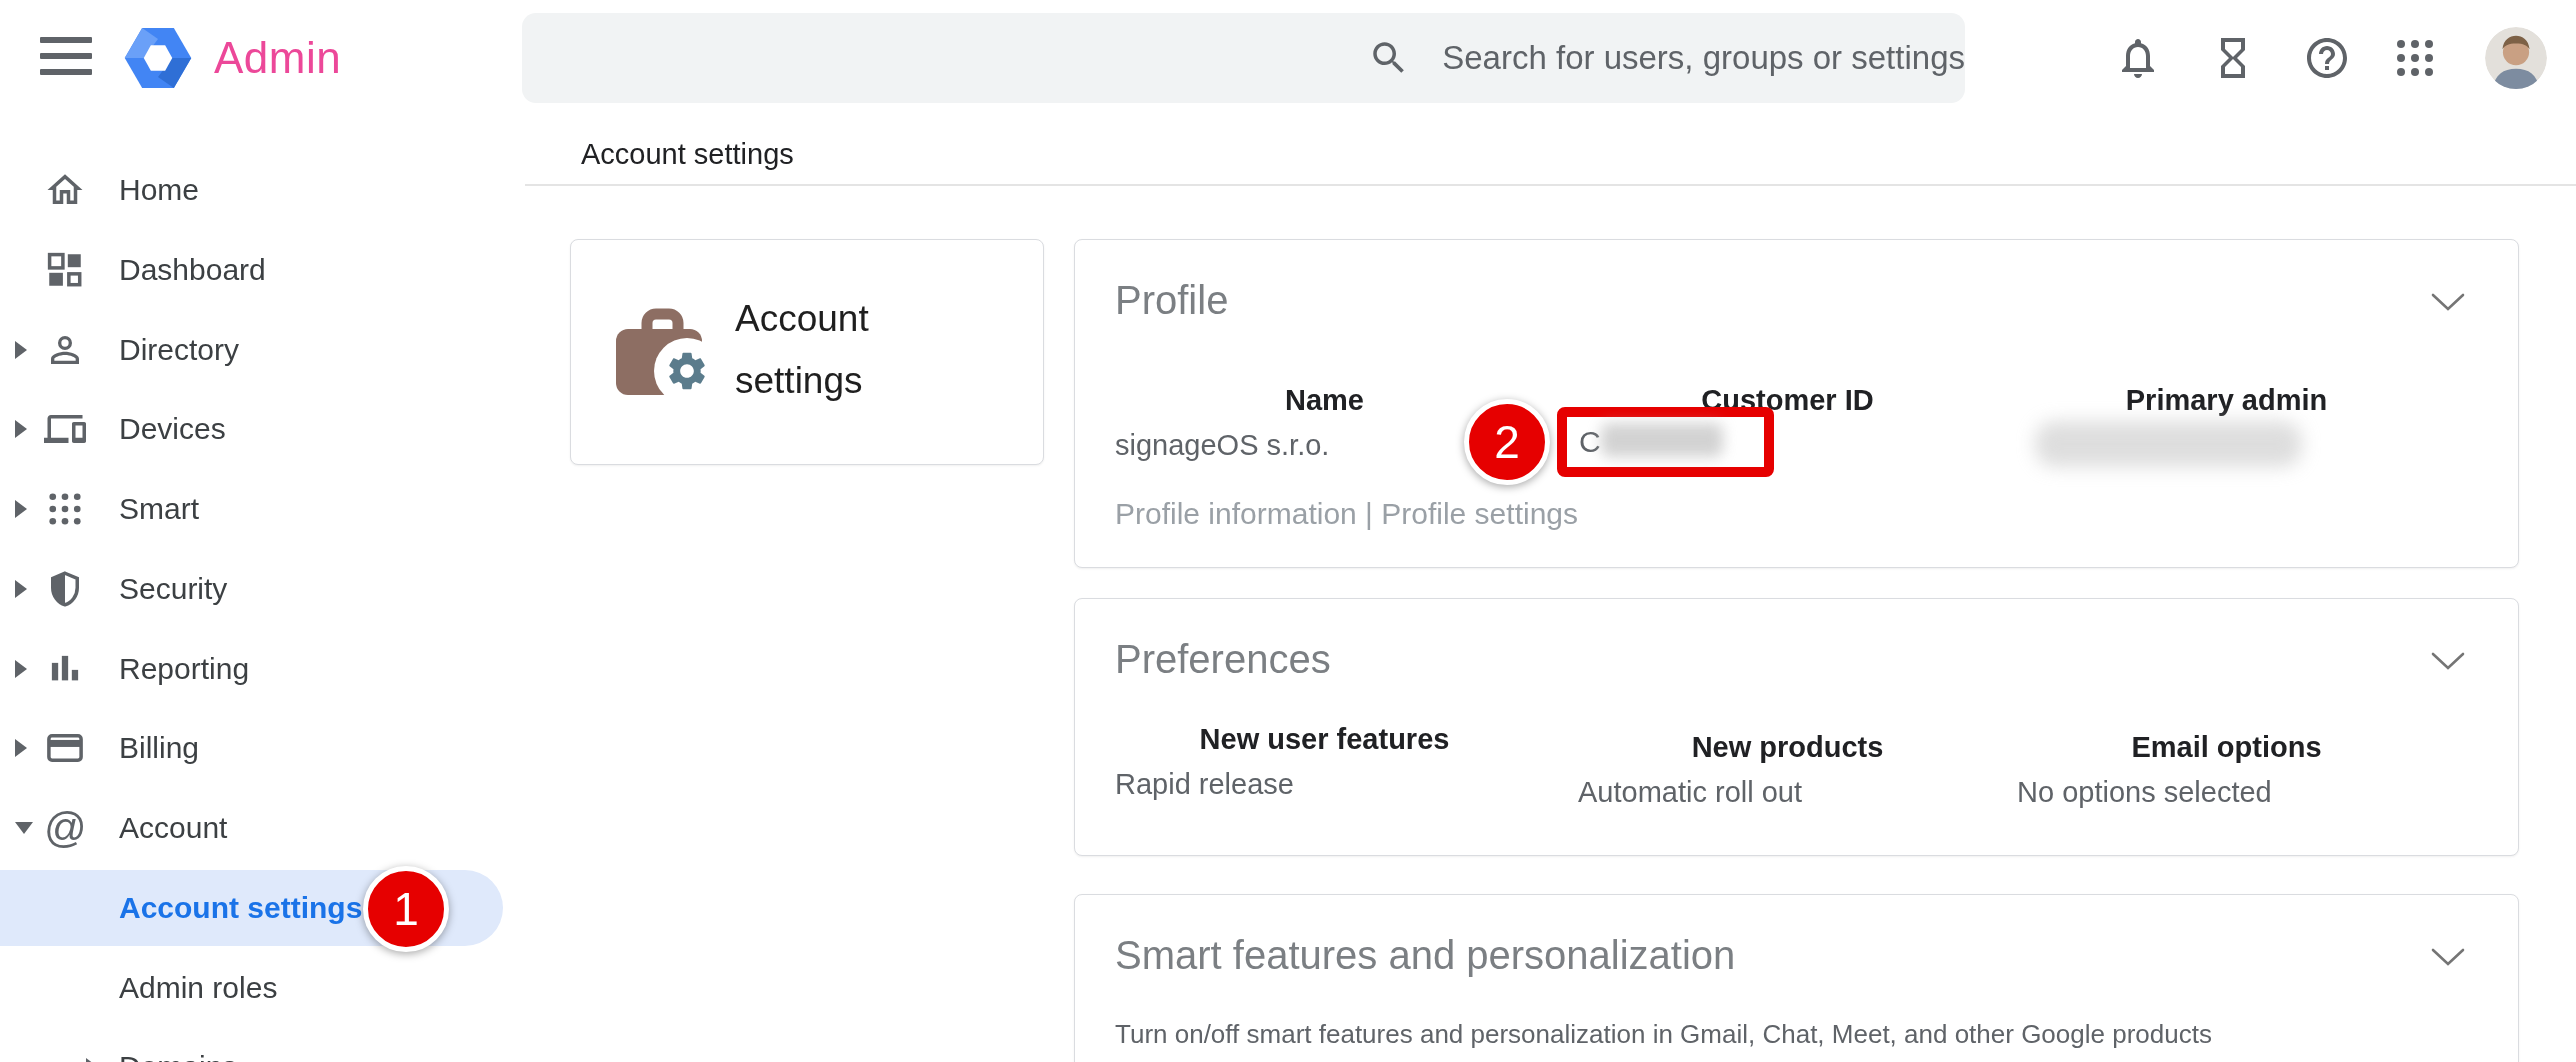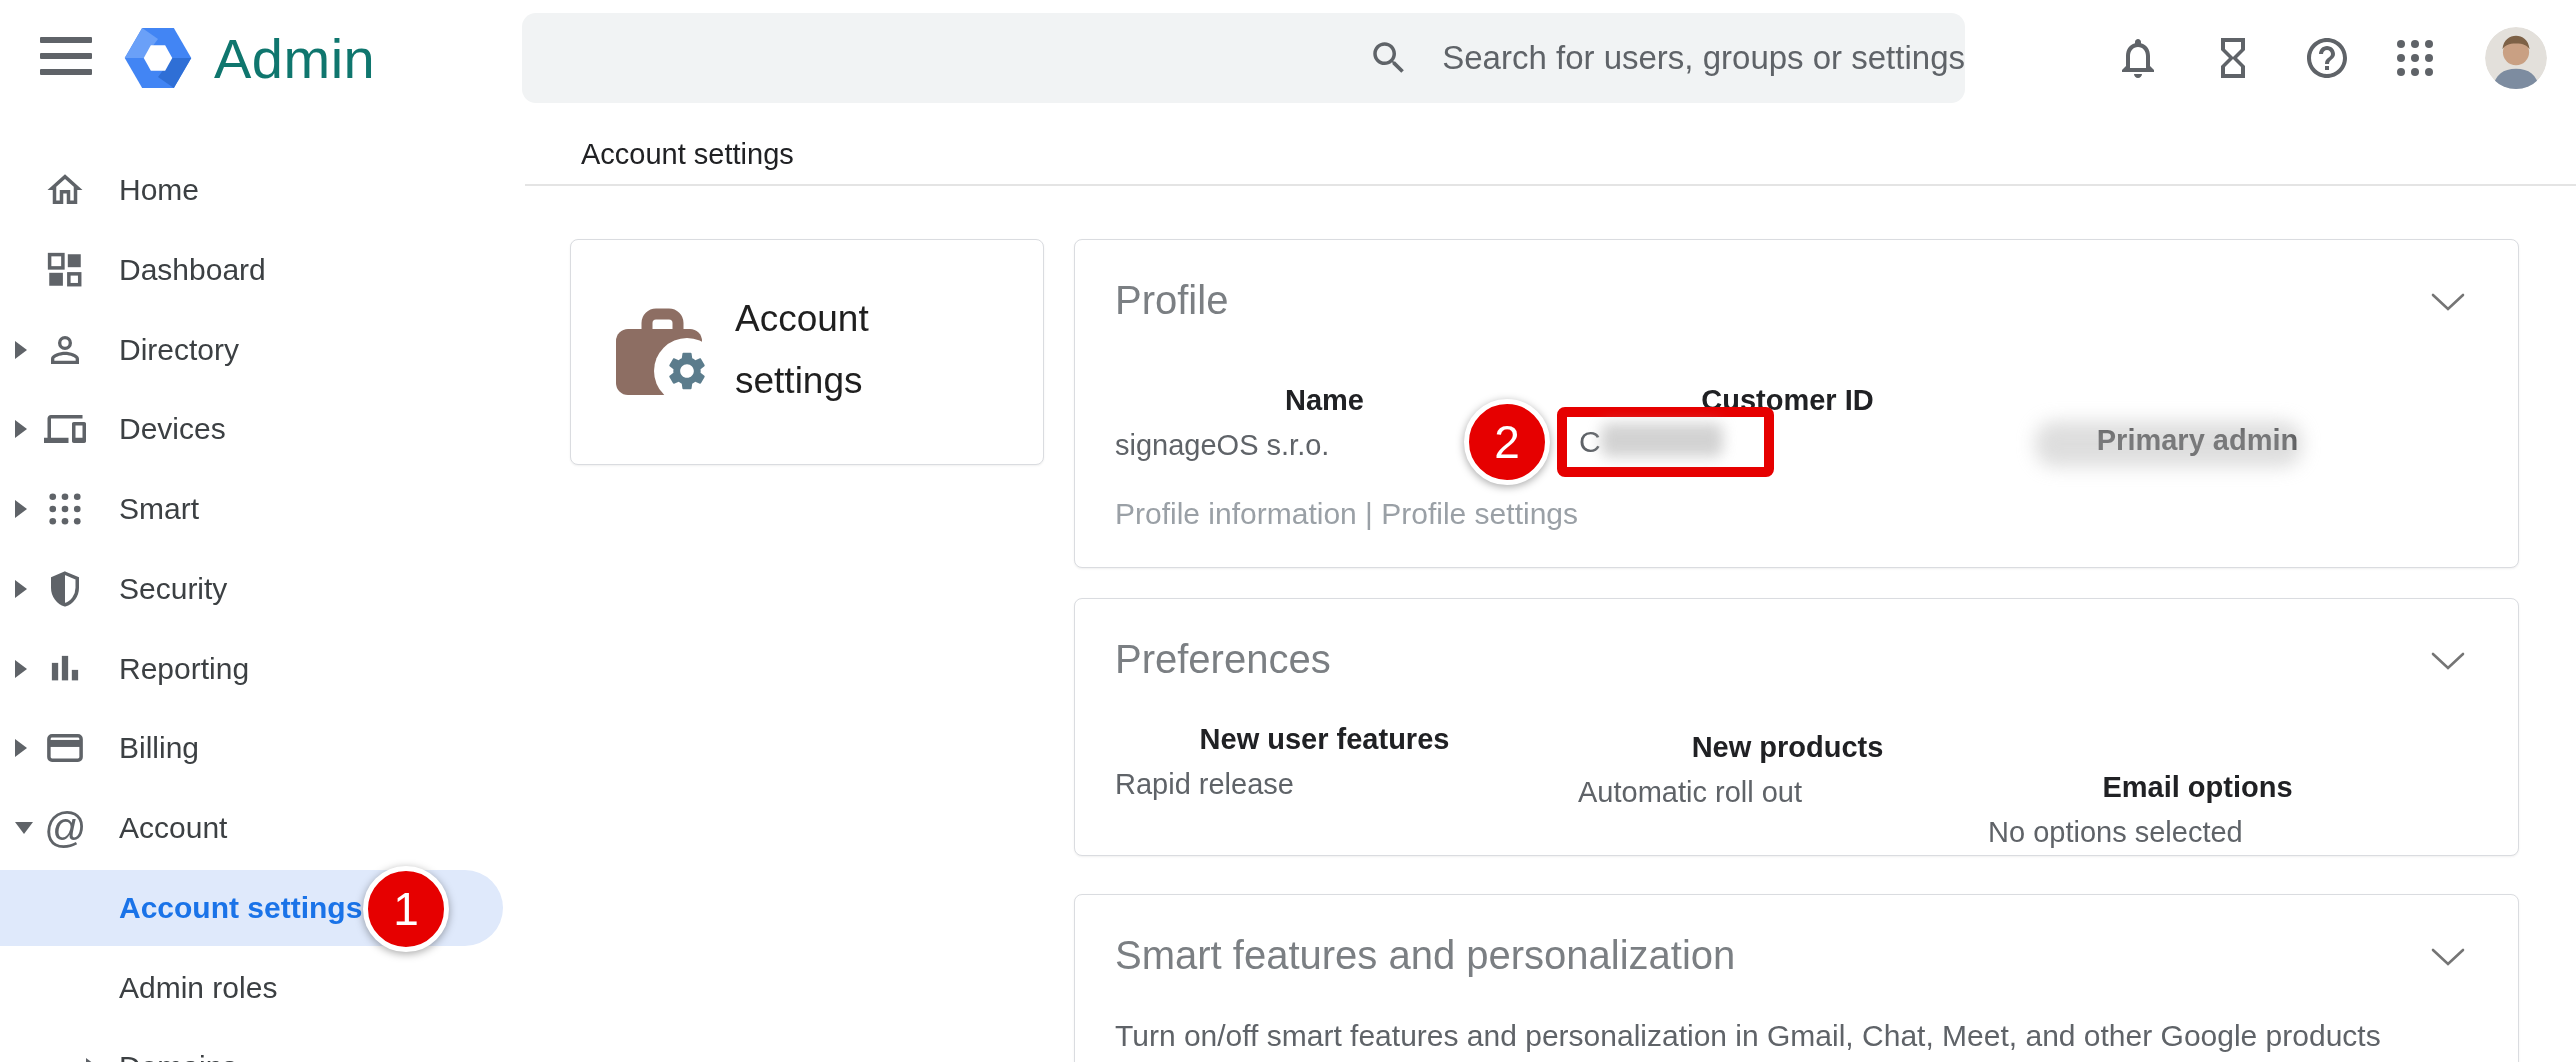--- a/index.html
+++ b/index.html
@@ -8,21 +8,21 @@
 
   
   .topbar{position:absolute;left:0;top:0;width:2576px;height:115px;background:#fff;}
   .hamburger{position:absolute;left:40px;top:37px;width:52px;height:40px;cursor:pointer;}
   .hamburger span{position:absolute;left:0;width:52px;height:6px;background:#5f6368;border-radius:1px;}
   .hamburger span:nth-child(1){top:0;}
   .hamburger span:nth-child(2){top:16px;}
   .hamburger span:nth-child(3){top:32px;}
   .logo{position:absolute;left:120px;top:17px;height:82px;display:flex;align-items:center;}
   .logo svg{width:76px;height:82px;}
-  .logo-text{font-size:56px;color:#0f766e;margin-left:18px;letter-spacing:0.5px;}
+  .logo-text{font-size:44px;color:#ec4899;margin-left:18px;letter-spacing:0.5px;}
 
   .searchbar{position:absolute;left:522px;top:13px;width:1443px;height:90px;background:#f1f3f4;
              border-radius:14px;display:flex;align-items:center;cursor:text;justify-content:flex-end;}
   .searchbar svg{width:42px;height:42px;margin-left:36px;flex:0 0 auto;}
   .search-ph{font-size:33px;color:#5f6368;margin-left:32px;}
 
   .tb-icon{position:absolute;top:34px;width:48px;height:48px;cursor:pointer;}
   .tb-icon svg{width:48px;height:48px;}
   .tb-bell{left:2114px;}
   .tb-hourglass{left:2209px;}
@@ -56,39 +56,39 @@
   .tile{left:570px;top:239px;width:472px;height:224px;}
   .tile-icon{position:absolute;left:38px;top:58px;width:115px;height:115px;}
   .tile-title{position:absolute;left:164px;top:48px;width:269px;font-size:37px;line-height:62px;color:#1f1f1f;}
 
   .section-card{left:1074px;width:1443px;}
   .sec-title{position:absolute;left:40px;top:38px;font-size:40px;color:#7b7f83;}
   .sec-chevron{position:absolute;right:52px;top:52px;width:36px;height:22px;cursor:pointer;}
   .field{position:absolute;width:419px;}
   .f-label{font-size:29px;color:#202124;font-weight:600;text-align:center;}
   .f-value{font-size:29px;color:#5f6368;margin-top:12px;}
-  .col1{left:40px;}  .col2{left:503px;}  .col3{left:913px;margin-top:40px;}
+  .col1{left:40px;}  .col2{left:503px;}  .col3{left:942px;}
   .links-row{position:absolute;left:40px;top:257px;font-size:30px;color:#9aa0a6;}
   .links-row .lnk{cursor:pointer;}
 
   .blur-redact{position:absolute;background:#c3c3c3;filter:blur(9px);opacity:.55;border-radius:20px;}
 
   
   .red-box{position:absolute;left:1557px;top:407px;width:217px;height:70px;border:10px solid #e60000;
            border-radius:8px;background:#fff;box-sizing:border-box;}
   .red-box .cid-text{position:absolute;left:12px;top:8px;font-size:30px;color:#5f6368;}
   .red-box .cid-blur{position:absolute;left:34px;top:6px;width:122px;height:34px;background:#b5b5b5;
                      filter:blur(7px);opacity:.6;border-radius:8px;}
   .badge{position:absolute;width:76px;height:76px;border-radius:50%;background:#e60000;border:5px solid #fff;
          box-shadow:0 2px 8px rgba(0,0,0,.35);color:#fff;font-size:46px;display:flex;align-items:center;
          justify-content:center;}
   .badge1{left:363px;top:866px;}
   .badge2{left:1464px;top:399px;}
 
-  .smart-desc{position:absolute;left:40px;top:124px;font-size:30px;color:#5f6368;white-space:nowrap;}
+  .smart-desc{position:absolute;left:40px;top:124px;font-size:26px;color:#5f6368;white-space:nowrap;}
 </style>
 </head>
 <body>
 
 <div class="page">
 
   <div class="topbar">
     <div class="hamburger">
       <span></span>
         <span></span>

